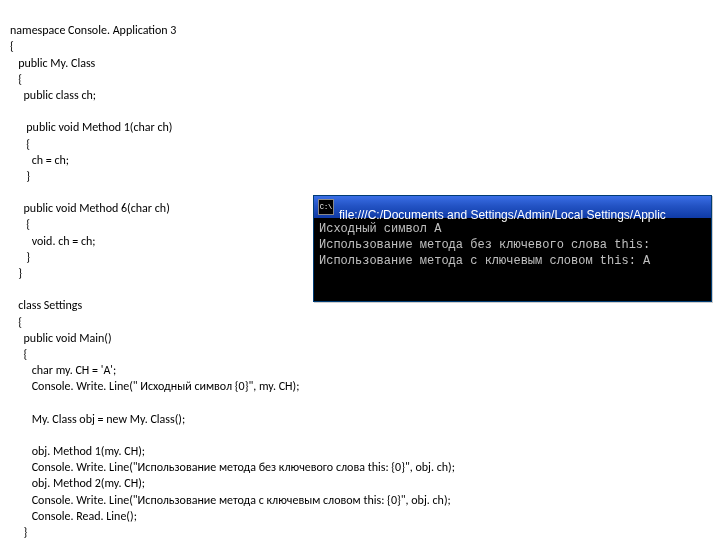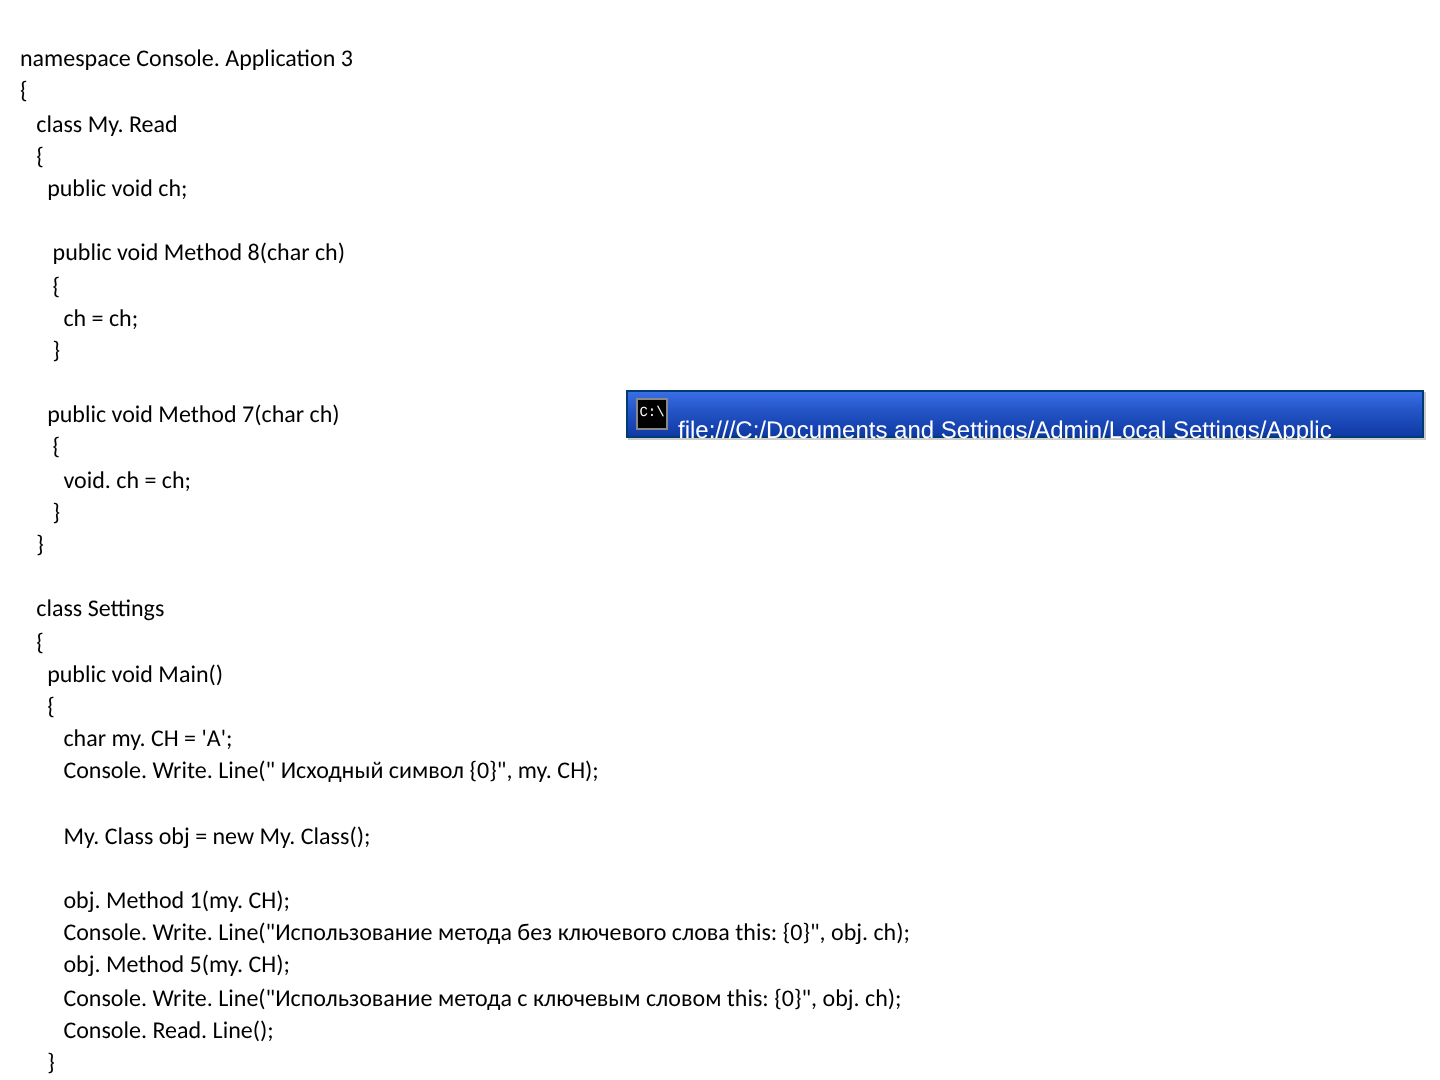--- a/index.html
+++ b/index.html
@@ -68,54 +68,57 @@
     min-height: 70px;
     overflow: hidden;
   }
 </style>
 </head>
 <body>
 
 <div class="code">
 <span>namespace Console. Application 3</span>
 <span>{</span>
-<span>   class My. Read</span>
+<span>   public My. Class</span>
 <span>   {</span>
-<span>     public void ch;</span>
+<span>     public class ch;</span>
 <span></span>
-<span>      public void Method 8(char ch)</span>
+<span>      public void Method 1(char ch)</span>
 <span>      {</span>
 <span>        ch = ch;</span>
 <span>      }</span>
 <span></span>
-<span>     public void Method 7(char ch)</span>
+<span>     public void Method 6(char ch)</span>
 <span>      {</span>
 <span>        void. ch = ch;</span>
 <span>      }</span>
 <span>   }</span>
 <span></span>
 <span>   class Settings</span>
 <span>   {</span>
 <span>     public void Main()</span>
 <span>     {</span>
 <span>        char my. CH = 'A';</span>
 <span>        Console. Write. Line(" Исходный символ {0}", my. CH);</span>
 <span></span>
 <span>        My. Class obj = new My. Class();</span>
 <span></span>
 <span>        obj. Method 1(my. CH);</span>
 <span>        Console. Write. Line("Использование метода без ключевого слова this: {0}", obj. ch);</span>
-<span>        obj. Method 5(my. CH);</span>
+<span>        obj. Method 2(my. CH);</span>
 <span>        Console. Write. Line("Использование метода с ключевым словом this: {0}", obj. ch);</span>
 <span>        Console. Read. Line();</span>
 <span>     }</span>
 
 
 </div>
 
 <div class="console-window">
   <div class="titlebar">
     <div class="titlebar-icon">
         <span>C:\</span>
       </div>
     <div class="titlebar-text">file:///C:/Documents and Settings/Admin/Local Settings/Applic</div>
   </div>
+  <div class="console-body"><span>Исходный символ A</span>
+<span>Использование метода без ключевого слова this:</span>
+<span>Использование метода с ключевым словом this: A</span></div>
 </div>
 
 </body></html>

